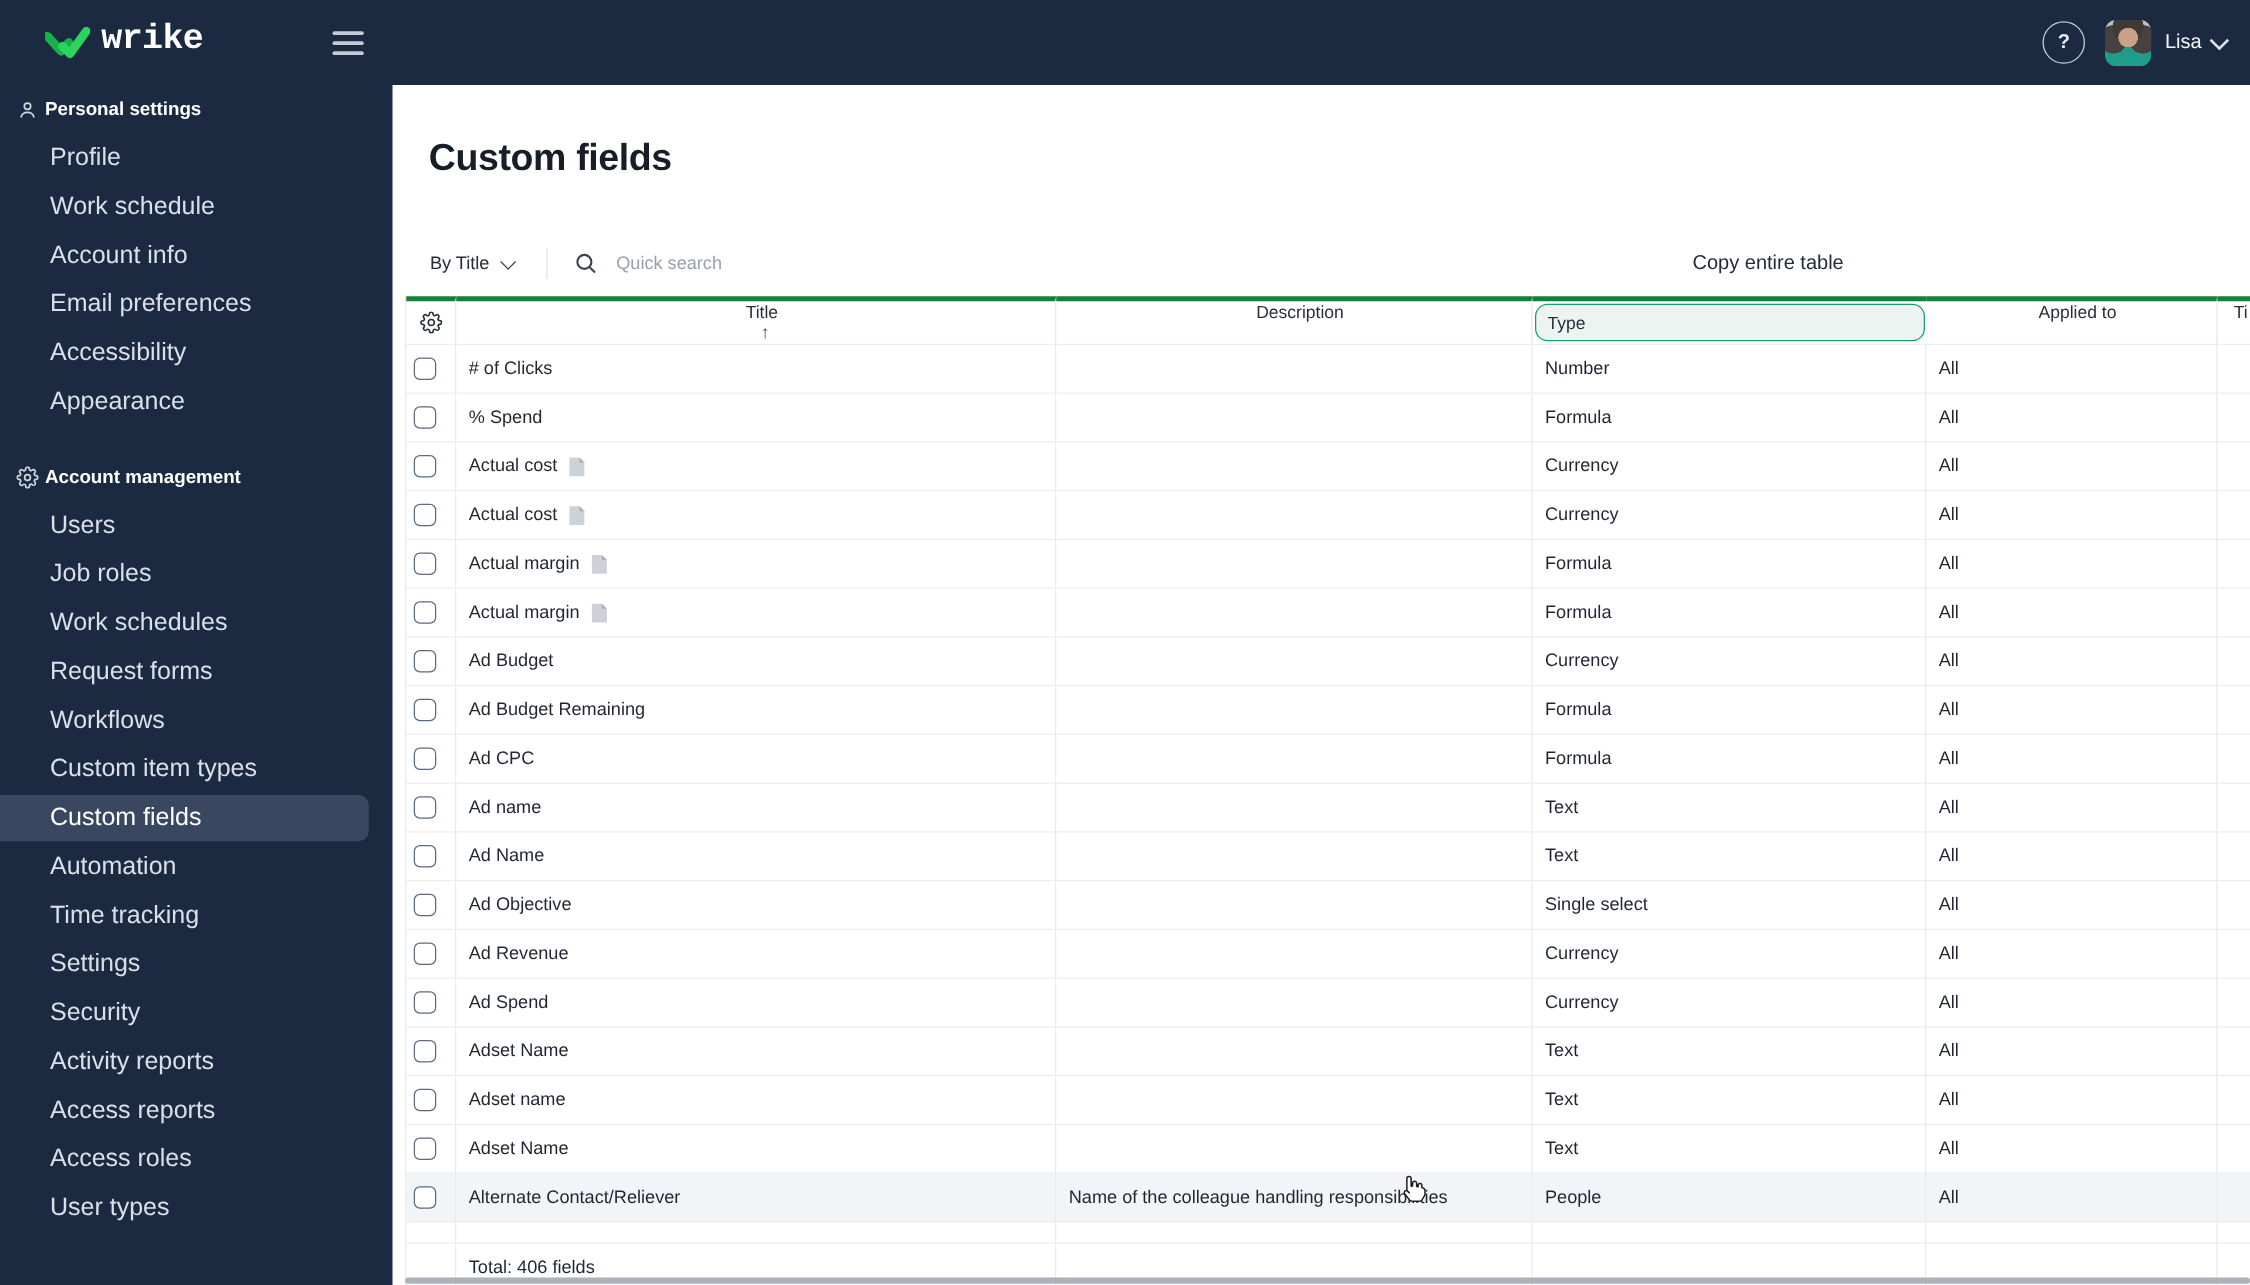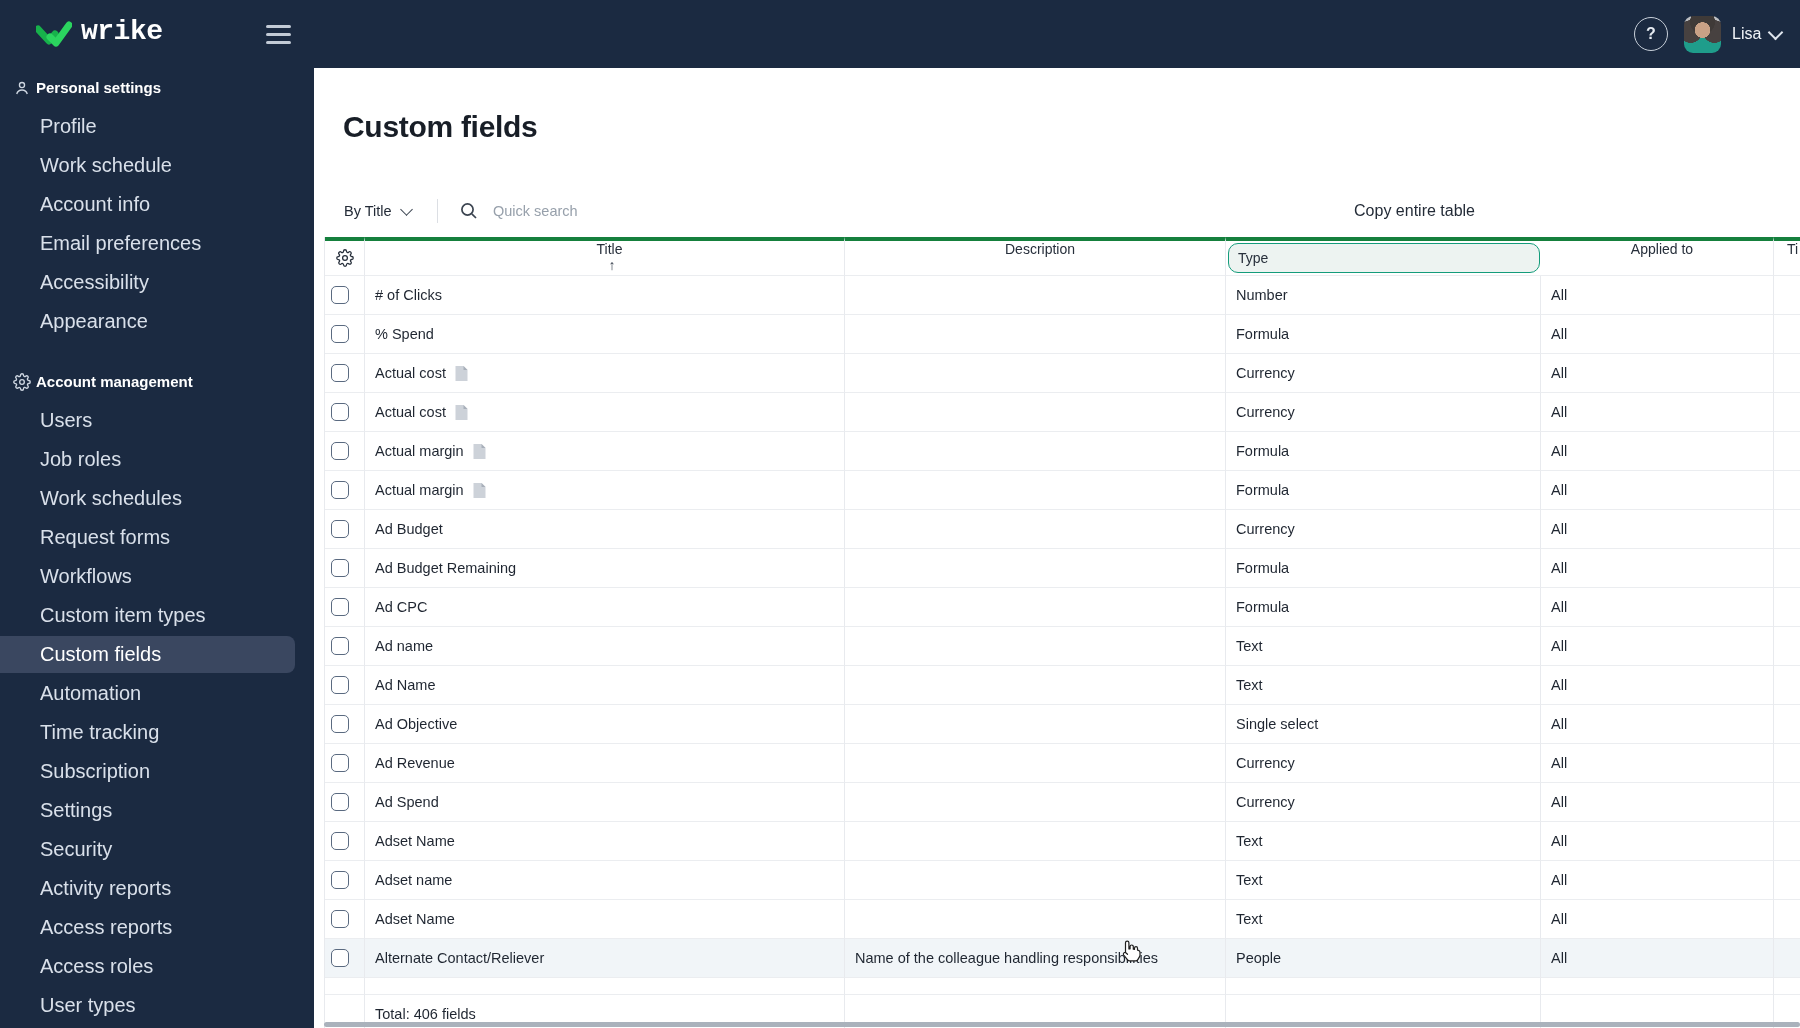--- a/index.html
+++ b/index.html
@@ -183,23 +183,20 @@
   </div>
 
   <div class="side-item">
     <span class="lbl">Automation</span>
   </div>
 
   <div class="side-item">
     <span class="lbl">Time tracking</span>
   </div>
 
-  <div class="side-item">
-    <span class="lbl">Subscription</span>
-  </div>
 
   <div class="side-item">
     <span class="lbl">Settings</span>
   </div>
 
   <div class="side-item">
     <span class="lbl">Security</span>
   </div>
 
   <div class="side-item">

